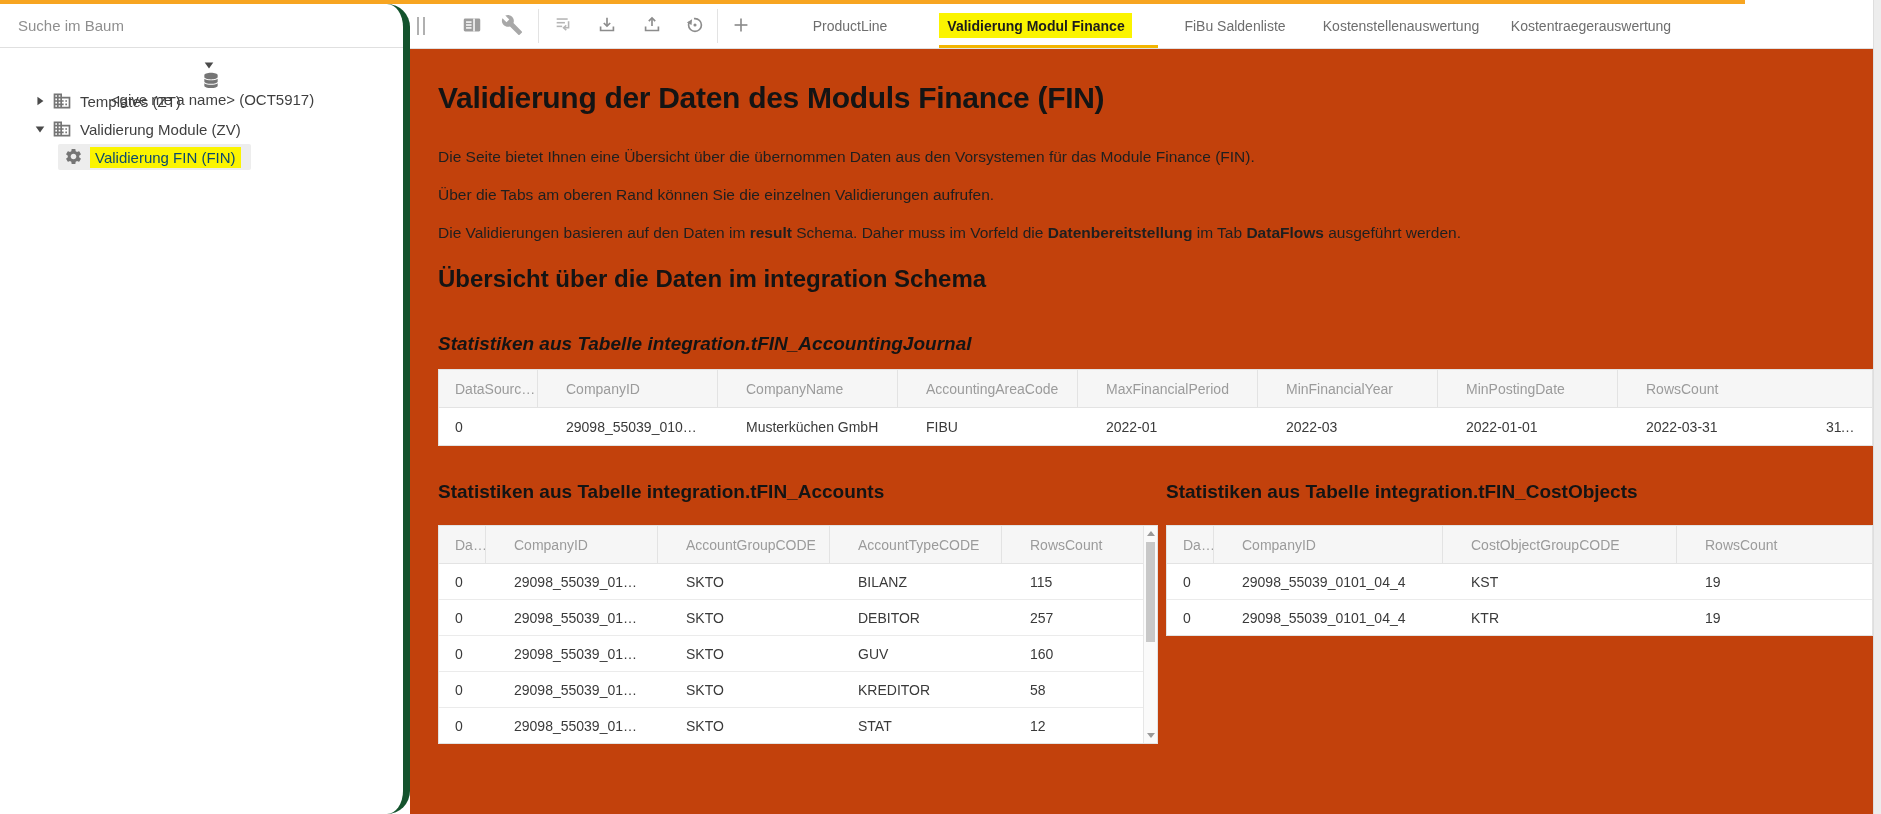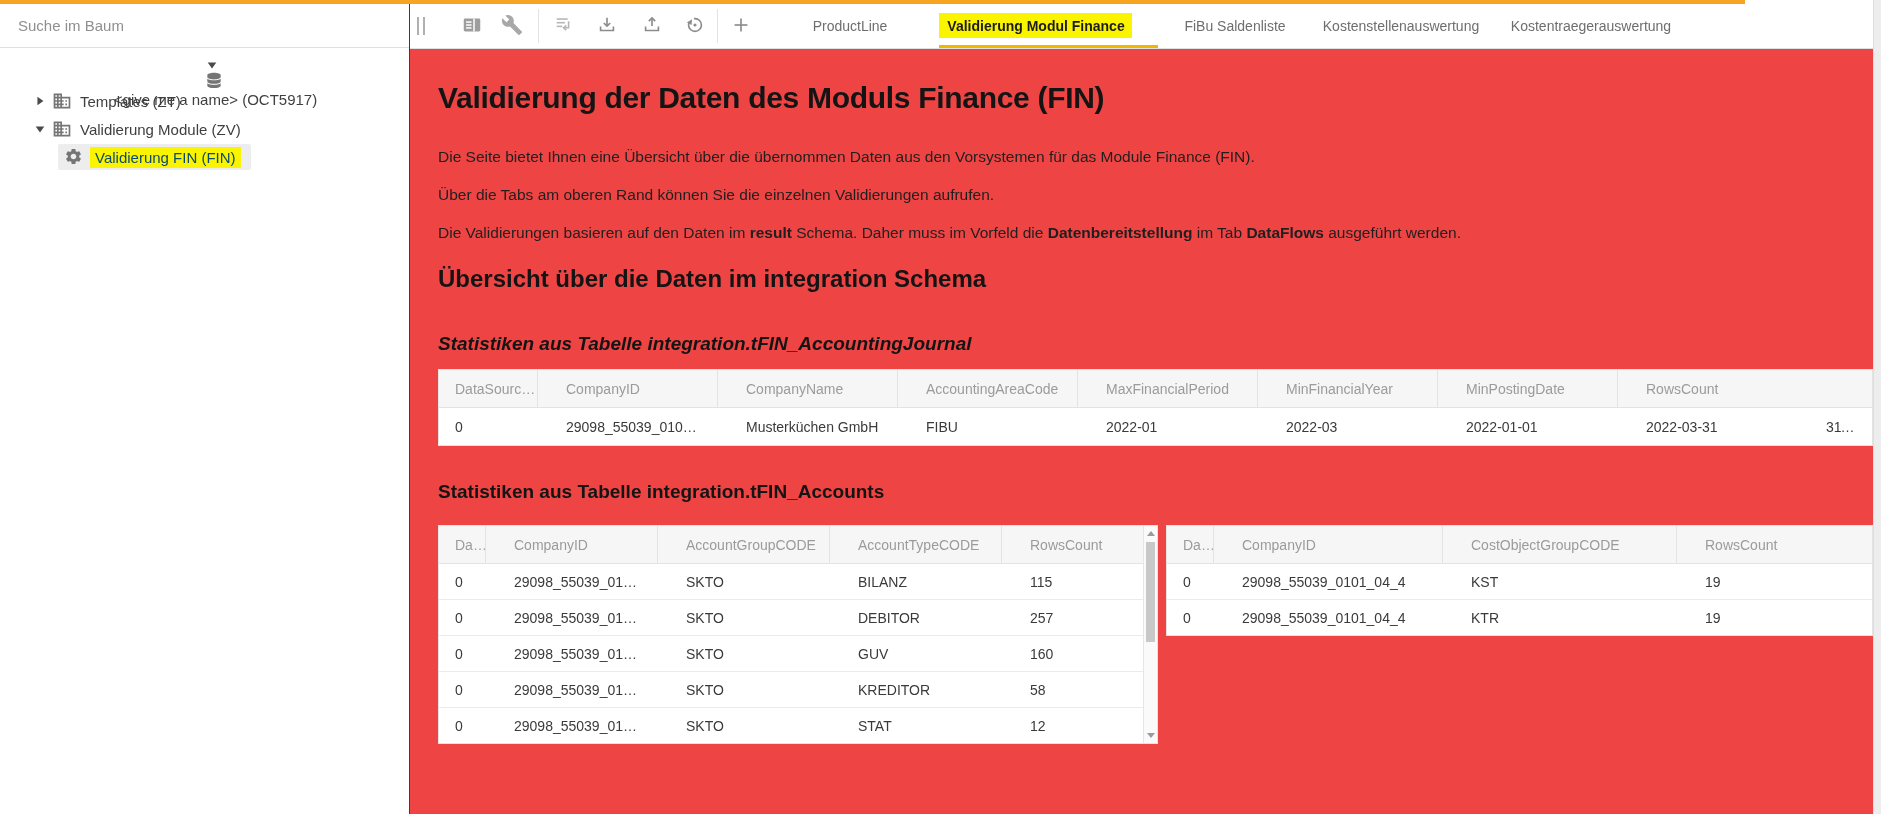--- a/index.html
+++ b/index.html
@@ -5,21 +5,21 @@
   html,body { margin:0; padding:0; }
   body {
     width:1881px; height:814px; position:relative; overflow:hidden;
     background:#ffffff; font-family:"Liberation Sans", sans-serif;
   }
   
   .accent-bar { position:absolute; left:0; top:0; width:1745px; height:4px; background:#F7A521; z-index:5; }
   
   .page-scroll { position:absolute; right:0; top:0; width:8px; height:814px; background:#ededed; border-left:1px solid #dedede; box-sizing:border-box; z-index:10; }
   
-  .sidebar { position:absolute; left:0; top:4px; width:410px; height:810px; background:#fff; border-right:1px solid #14532d; box-sizing:border-box; }
+  .sidebar { position:absolute; left:0; top:4px; width:410px; height:810px; background:#fff; border-right:7px solid #14532d; box-sizing:border-box;border-radius:23px; }
   .search-row { position:absolute; left:0; top:0; width:100%; height:44px; border-bottom:1px solid #e0e0e0; box-sizing:border-box; }
   .search-input { width:100%; height:100%; border:none; outline:none; padding:0 0 0 18px; font-size:15px; color:#424242; font-family:"Liberation Sans", sans-serif; box-sizing:border-box; background:transparent; }
   .search-input::placeholder { color:#8f8f8f; opacity:1; }
   .tree { position:absolute; top:55px; left:0; width:100%; }
   .tree-row { height:28px; display:flex; align-items:center; font-size:15px; color:#3f3f3f; cursor:pointer; white-space:nowrap; }
   .lvl0 { padding-left:14px;flex-direction:column; } .lvl1 { padding-left:32px; } .lvl2 { padding-left:52px; }
   .caret { width:16px; display:flex; justify-content:center; align-items:center; flex:none; }
   .node-icon { width:20px; height:20px; margin-left:4px; flex:none; }
   .tree-label { margin-left:8px; }
   .sel-pill { display:flex; align-items:center; background:#ededed; border-radius:2px; height:26px; padding:0 10px 0 6px; margin-left:6px; }
@@ -28,21 +28,21 @@
   
   .topbar { position:absolute; left:410px; top:4px; right:0; height:44px; background:#fff; border-bottom:1px solid #e0e0e0; }
   .splitter { position:absolute; left:7px; top:13px; width:4px; height:18px; border-left:2px solid #b0b0b0; border-right:2px solid #b0b0b0; cursor:col-resize; }
   .tool-btn { position:absolute; top:8px; width:26px; height:26px; display:flex; align-items:center; justify-content:center; cursor:pointer; }
   .tb-sep { position:absolute; top:5px; width:1px; height:34px; background:#e3e3e3; }
   .tab { position:absolute; top:0; height:43px; display:flex; align-items:center; font-size:14px; color:#6e6e6e; white-space:nowrap; transform:translateX(-50%); cursor:pointer; z-index:2; }
   .tab.active { color:#1c1c1c; font-weight:bold; }
   .active-bg { position:absolute; left:529px; top:9px; width:193px; height:25px; background:#FBF400; z-index:1; }
   .tab-indicator { position:absolute; left:529px; bottom:0; width:219px; height:3px; background:#F2B500; }
   
-  .content { position:absolute; left:410px; top:49px; right:8px; bottom:0; background:#ef4444; }
+  .content { position:absolute; left:410px; top:49px; right:8px; bottom:0; background:#c2410c; }
   .h1 { position:absolute; left:28px; top:32px; font-size:30px; font-weight:bold; color:#141414; letter-spacing:-0.3px; white-space:nowrap; }
   .para { position:absolute; left:28px; font-size:15.5px; color:#1f1f1f; white-space:nowrap; }
   .p1 { top:99px; } .p2 { top:137px; } .p3 { top:175px; }
   .h2 { position:absolute; left:28px; top:216px; font-size:24px; font-weight:bold; color:#141414; white-space:nowrap; }
   .h3 { position:absolute; font-size:19px; font-weight:bold; color:#141414; white-space:nowrap; }
   .h3-journal { left:28px; top:284px;font-style:italic; }
   .h3-accounts { left:28px; top:432px; }
   .h3-costobjects { left:756px; top:432px; }
   
   .tbl { position:absolute; border:1px solid #e3e3e3; box-sizing:border-box; background:#fff; }
@@ -244,20 +244,21 @@
       <div class="td">FIBU</div>
       <div class="td">2022-01</div>
       <div class="td">2022-03</div>
       <div class="td">2022-01-01</div>
       <div class="td">2022-03-31</div>
       <div class="td">3114</div>
     </div>
   </div>
 
   <div class="h3 h3-accounts">Statistiken aus Tabelle integration.tFIN_Accounts</div>
+  <div class="h3 h3-costobjects">Statistiken aus Tabelle integration.tFIN_CostObjects</div>
 
   <div id="t2wrap">
     <div id="t2">
       <div class="trow thead">
         <div class="th">Da…</div>
         <div class="th">CompanyID</div>
         <div class="th">AccountGroupCODE</div>
         <div class="th">AccountTypeCODE</div>
         <div class="th">RowsCount</div>
       </div>

